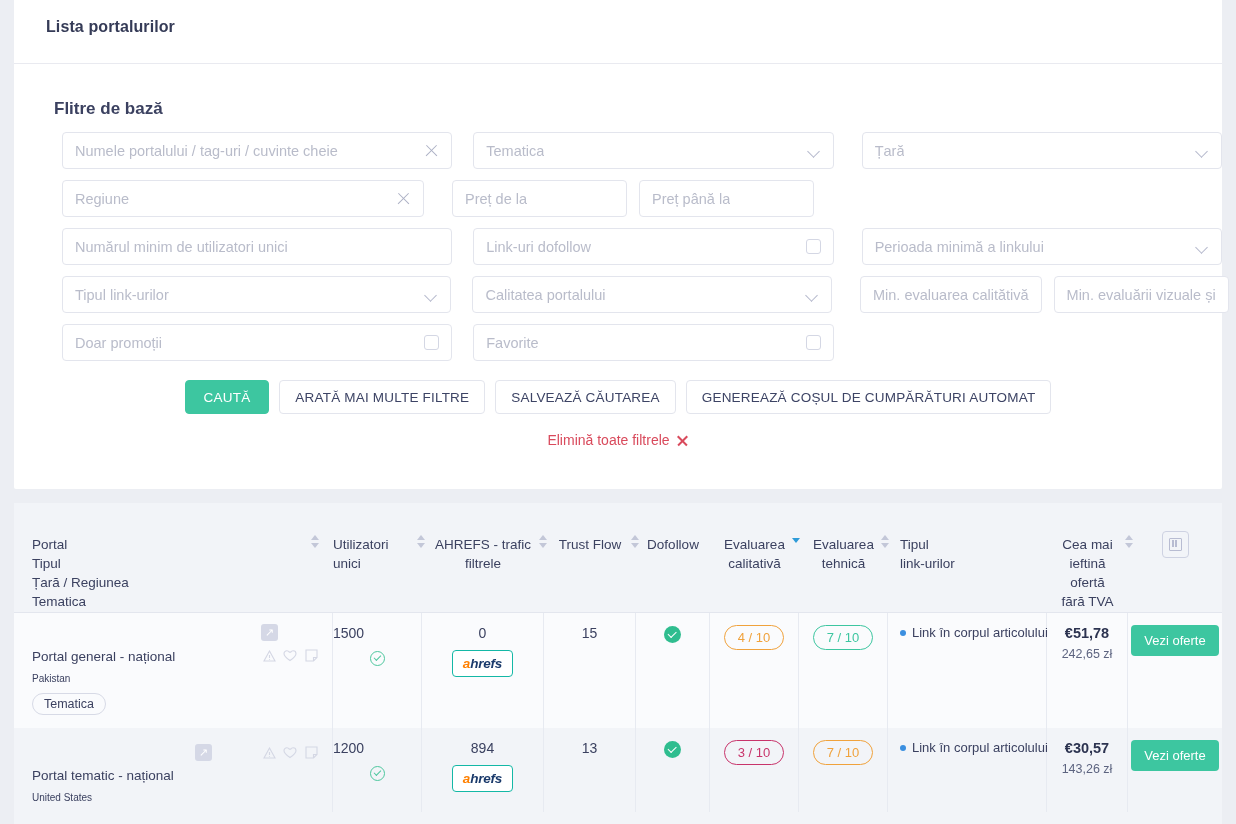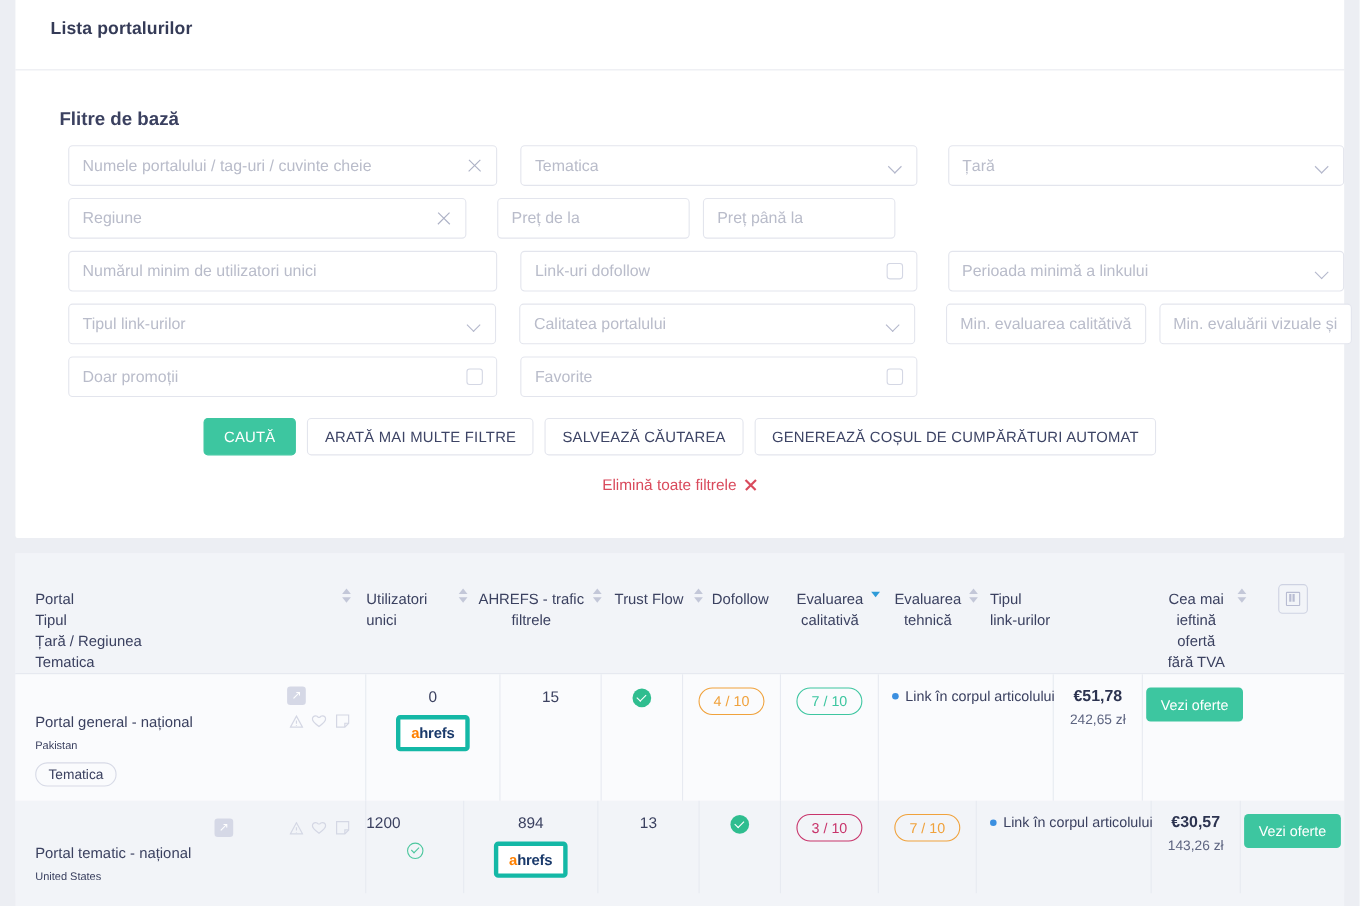--- a/index.html
+++ b/index.html
@@ -200,23 +200,24 @@
     width:15px; height:15px; border:1.4px solid #4dc79e; border-radius:50%;
     margin:10px auto 0; position:relative;
   }
   .verif:after {
     content:""; position:absolute; left:3.4px; top:3.4px;
     width:6px; height:3.2px; border-left:1.4px solid #4dc79e; border-bottom:1.4px solid #4dc79e;
     transform:rotate(-45deg);
   }
   .ahrefs-badge {
     display:inline-block; margin-top:9px;
-    border:4px solid #14b8a6; border-radius:4px; background:#fff;
+    border:1px solid #14b8a6; border-radius:4px; background:#fff;
     padding:5px 10px; font-size:13.5px; font-weight:bold; color:#1a3a6b;
     letter-spacing:-.2px;
+    font-style:italic;
   }
   .ahrefs-badge .a { color:#ff8000; }
 
   .dofo-ok {
     width:17px; height:17px; border-radius:50%; background:#2fbd8f;
     margin:1px auto 0; position:relative;
   }
   .dofo-ok:after {
     content:""; position:absolute; left:4.2px; top:5px;
     width:7px; height:3.6px; border-left:1.8px solid #fff; border-bottom:1.8px solid #fff;
@@ -480,20 +481,24 @@
               <path d="M1 1h11v7.5L8.5 12H1z" fill="none" stroke="#d4d7e4" stroke-width="1.1"></path>
               <path d="M12 8.5H8.5V12" fill="none" stroke="#d4d7e4" stroke-width="1.1"></path>
             </svg>
         </span>
       </div>
       <div class="portal-name">Portal general - național</div>
       <div class="portal-geo">Pakistan</div>
       <div><span class="tag">Tematica</span></div>
     </div>
 
+    <div class="cell c-users">
+      <div class="num">1500</div>
+      <div class="verif"></div>
+    </div>
 
     <div class="cell c-ahrefs">
       <div class="num">0</div>
       <div class="ahrefs-badge"><span class="a">a</span>hrefs</div>
     </div>
 
     <div class="cell c-tf">
       <div class="num">15</div>
     </div>
 

